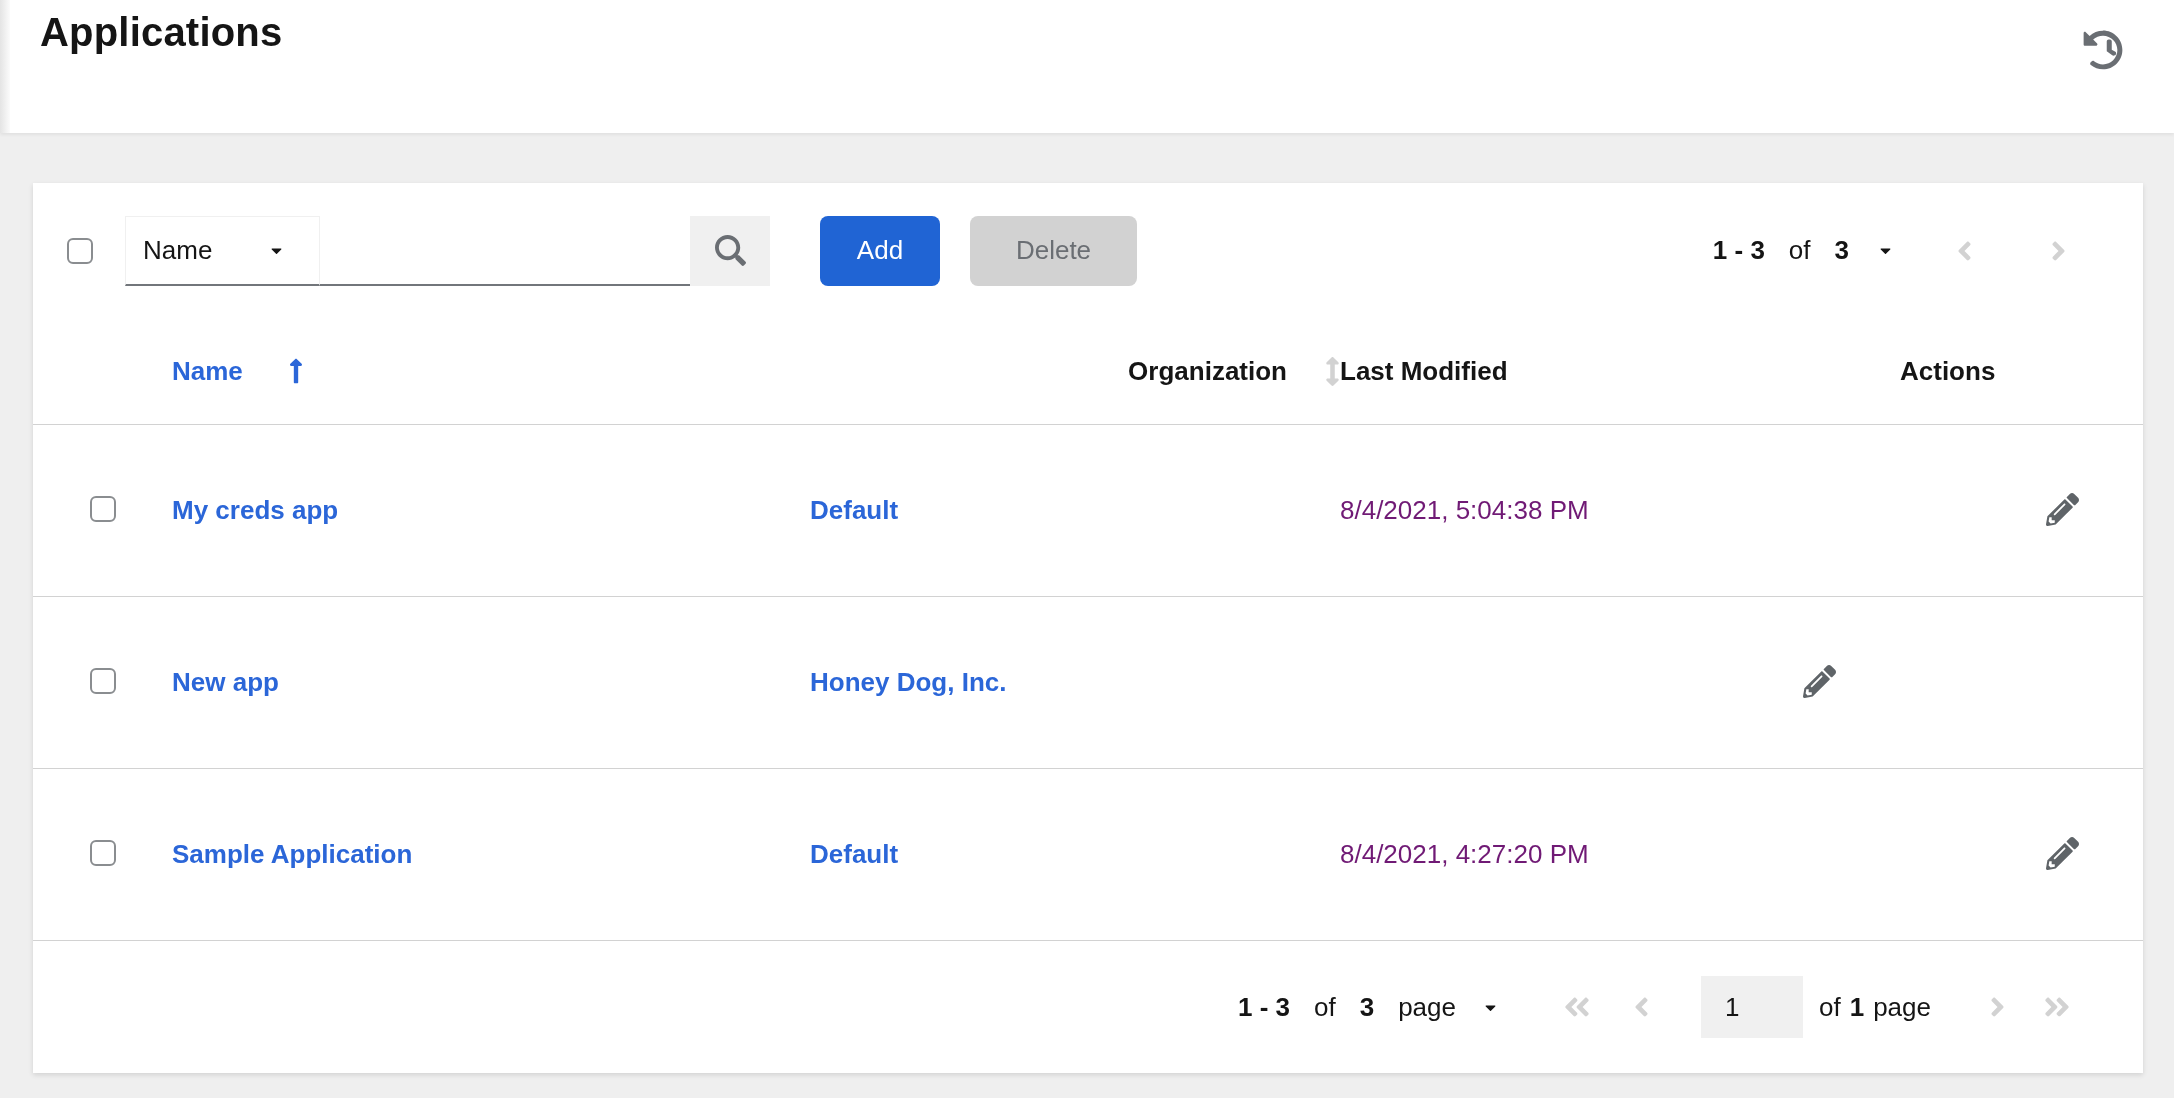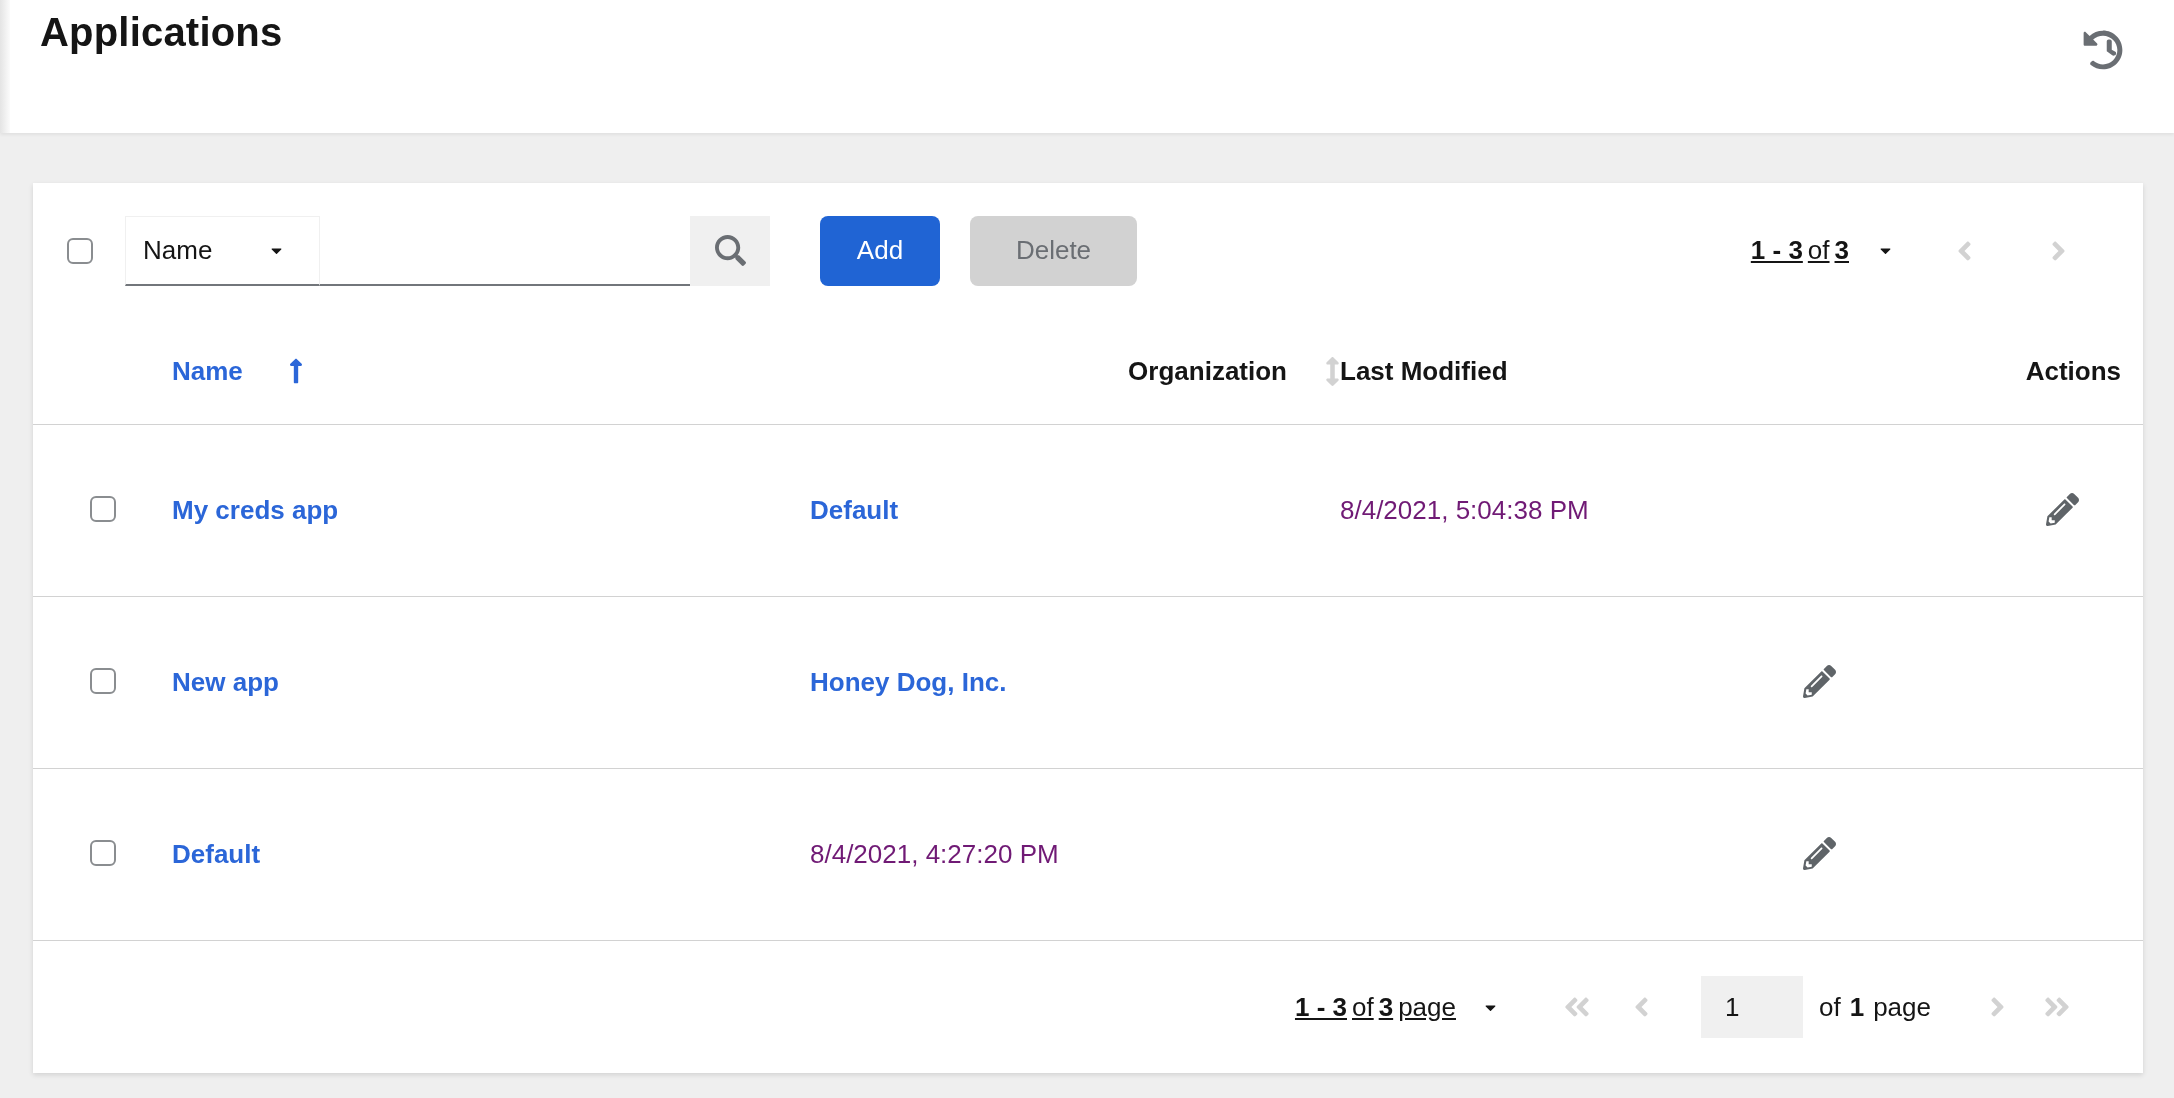--- a/index.html
+++ b/index.html
@@ -70,21 +70,21 @@
   .search-btn svg { width:31px; height:31px; }
   .btn {
     height:70px; border:none; border-radius:8px; font-size:26px;
     font-family:inherit; cursor:pointer;
   }
   .btn-add { width:120px; margin-left:50px; background:#2064d4; color:#ffffff; }
   .btn-delete { width:167px; margin-left:30px; background:#d2d2d2; color:#6a6e73; cursor:default; }
   .spacer { flex:1; }
 
   .pagination-top { display:flex; align-items:center; }
-  .pag-text { display:flex; align-items:baseline; gap:5px; font-size:26px; white-space:nowrap;text-decoration:underline; }
+  .pag-text { display:flex; align-items:baseline; gap:24px; font-size:26px; white-space:nowrap; }
   .pag-text .b { font-weight:700; }
   .caret-btn { background:none; border:none; padding:0; margin-left:28px; cursor:pointer; color:#151515; display:flex; align-items:center; }
   .caret-btn svg { width:17px; height:17px; }
   .nav-btn {
     background:none; border:none; padding:0; cursor:default;
     width:44px; height:44px; display:flex; align-items:center; justify-content:center;
     color:#d2d2d2;
   }
   .nav-btn svg { height:30px; }
   .nav-btn.single svg { width:17px; }
@@ -96,21 +96,21 @@
   .thead, .row {
     display:grid; grid-template-columns:139px 638px 530px 560px 1fr;
     align-items:center;
   }
   .thead { height:106px; flex:0 0 106px; border-bottom:1px solid #d2d2d2; }
   .th { font-size:26px; font-weight:700; color:#151515; background:none; border:none; font-family:inherit; padding:0; text-align:left; display:flex; align-items:center; }
   .th-name { color:#2b66d8; cursor:pointer; }
   .th-name svg { width:16px; height:28px; margin-left:45px; color:#2b66d8; }
   .th-org { cursor:pointer;justify-content:flex-end; }
   .th-org svg { width:15px; height:29px; margin-left:38px; color:#d2d2d2; }
-  .th-actions { justify-content:flex-end; padding-right:22px; }
+  .th-actions { padding-right:29px; }
 
   .row { height:171px; border-bottom:1px solid #d2d2d2; }
   .col-check { padding-left:57px; }
   .link {
     font-size:26px; font-weight:700; color:#2b66d8; text-decoration:none; cursor:pointer;
   }
   .date { font-size:26px; color:#701a75; }
   .col-actions { display:flex; justify-content:flex-end; padding-right:60px; }
   .icon-btn { background:none; border:none; padding:4px; cursor:pointer; color:#5f6468; }
   .icon-btn svg { width:33px; height:33px; }
@@ -260,20 +260,23 @@
                 </svg>
             </button>
           </div>
         </div>
 
         <div class="row">
           <div class="col col-check">
             <span class="checkbox" role="checkbox" aria-checked="false"></span>
           </div>
           <div class="col">
+            <a class="link" href="#">Sample Application</a>
+          </div>
+          <div class="col">
             <a class="link" href="#">Default</a>
           </div>
           <div class="col">
             <span class="date">8/4/2021, 4:27:20 PM</span>
           </div>
           <div class="col col-actions">
             <button class="icon-btn">
               <svg viewBox="0 0 512 512" fill="currentColor">
                   <path d="M497.9 142.1l-46.1 46.1c-4.7 4.7-12.3 4.7-17 0l-111-111c-4.7-4.7-4.7-12.3 0-17l46.1-46.1c18.7-18.7 49.1-18.7 67.9 0l60.1 60.1c18.8 18.7 18.8 49.1 0 67.9zM284.2 99.8L21.6 362.4.4 483.9c-2.9 16.4 11.4 30.6 27.8 27.8l121.5-21.3 262.6-262.6c4.7-4.7 4.7-12.3 0-17l-111-111c-4.8-4.7-12.4-4.7-17.1 0zM124.1 339.9c-5.5-5.5-5.5-14.3 0-19.8l154-154c5.5-5.5 14.3-5.5 19.8 0s5.5 14.3 0 19.8l-154 154c-5.5 5.5-14.3 5.5-19.8 0zM88 424h48v36.3l-64.5 11.3-31.1-31.1L51.7 376H88v48z"></path>
                 </svg>

